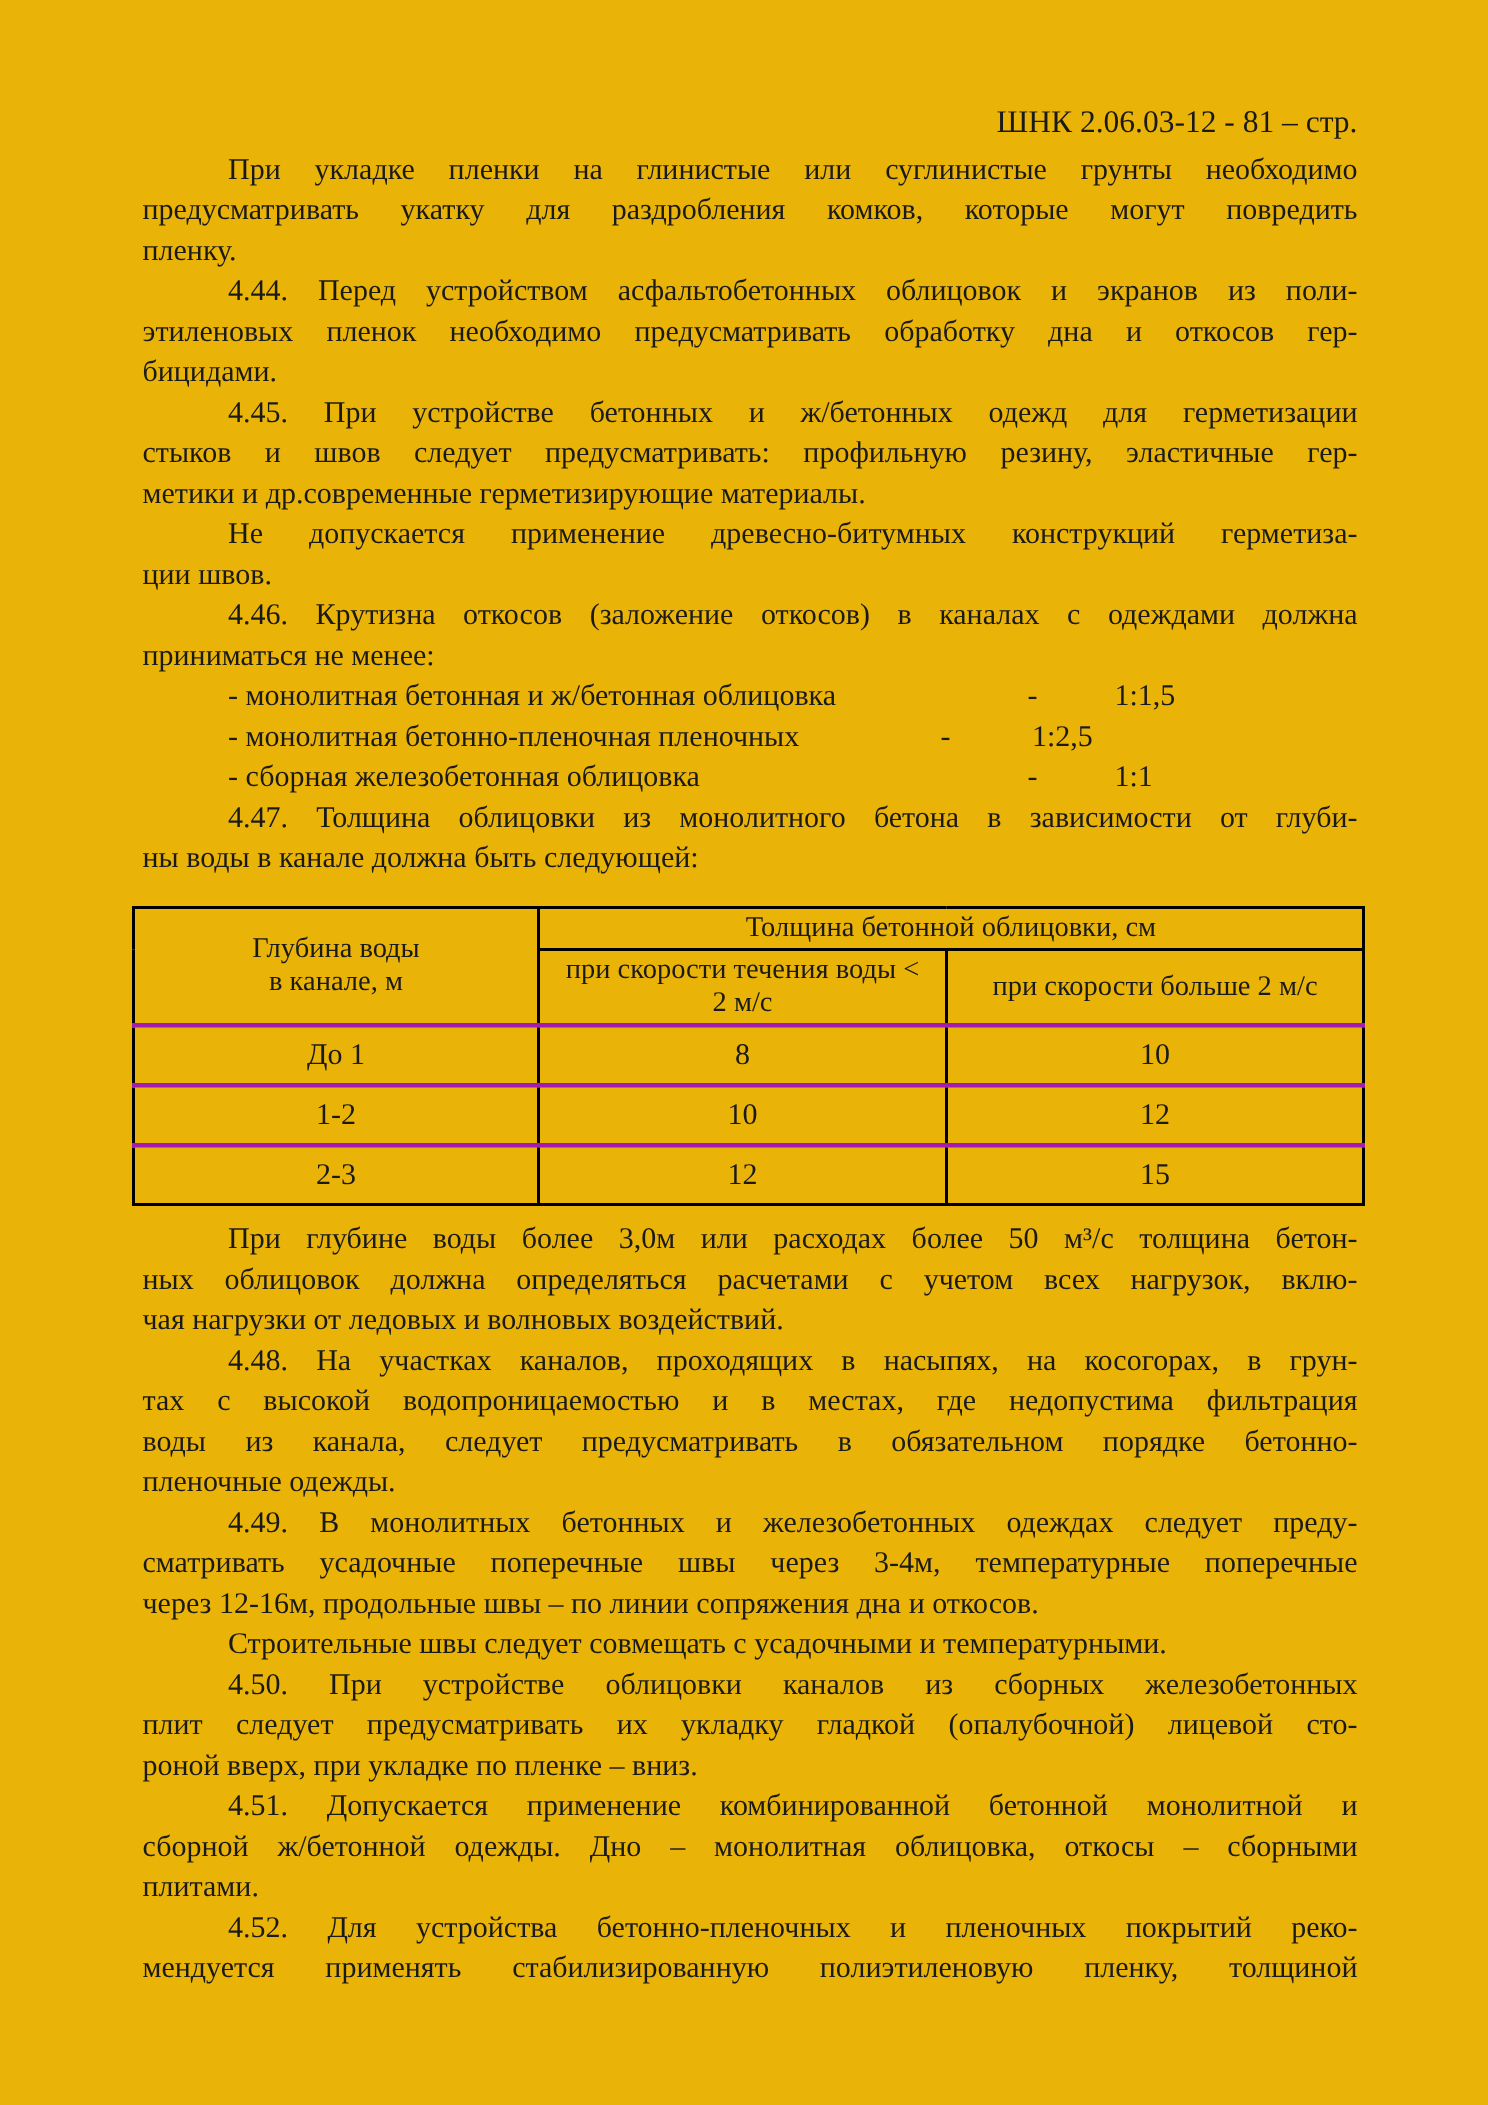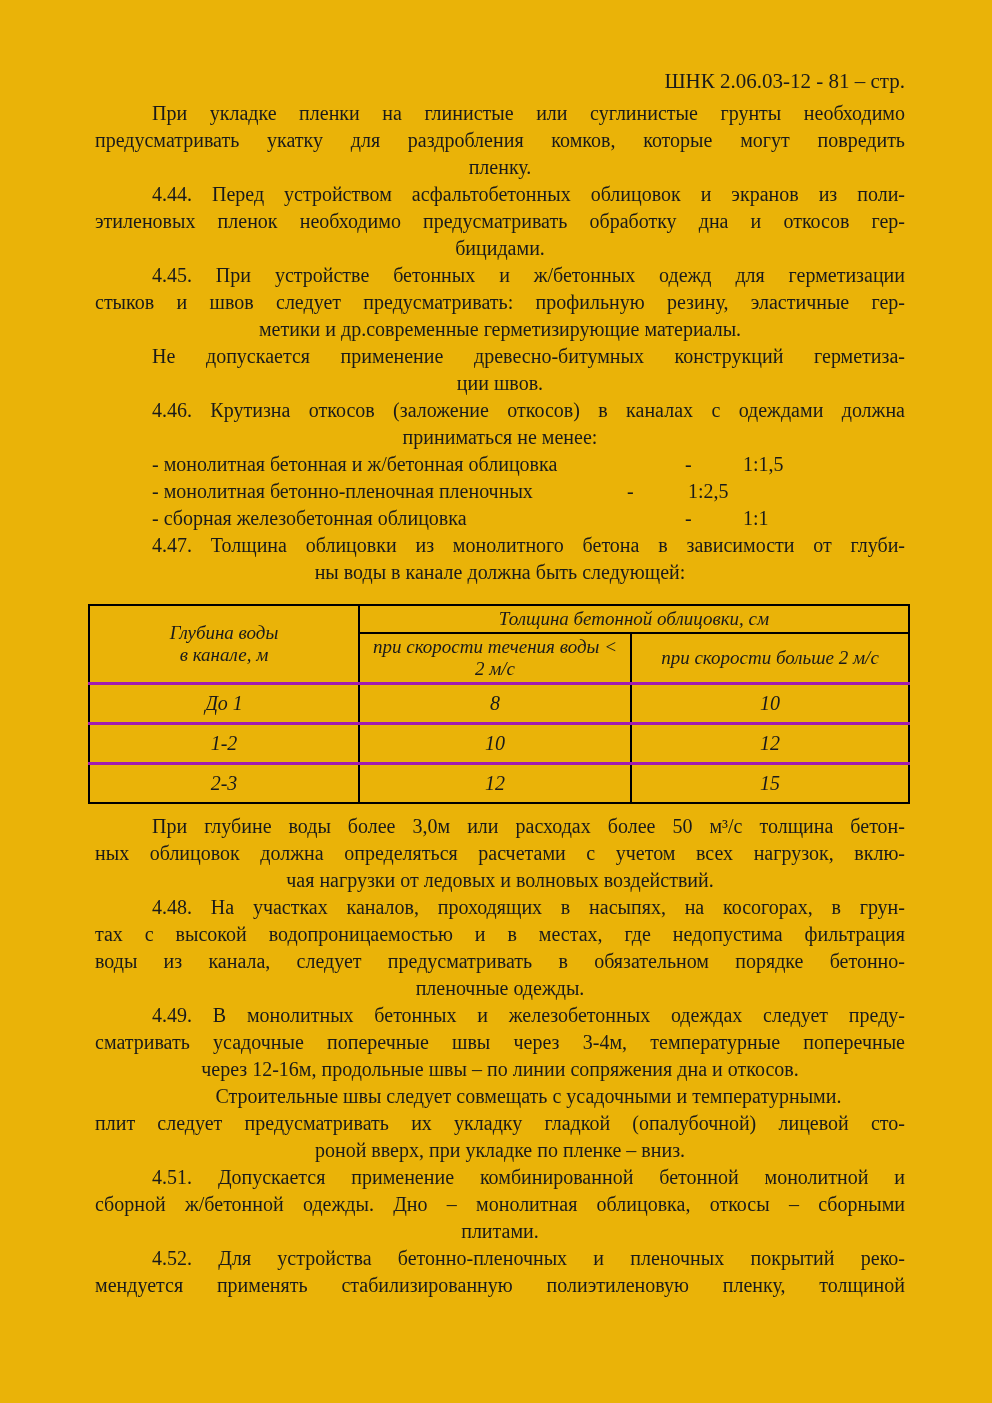--- a/index.html
+++ b/index.html
@@ -22,21 +22,21 @@
   .doc-header {
     text-align: right;
     font-size: 21px;
     line-height: 27px;
     margin-bottom: 5px;
     white-space: nowrap;
   }
   .ln {
     font-size: 20px;
     line-height: 27px;
-    text-align: center;
+    text-align: left;
   }
   .ln.j {
     text-align: justify;
     text-align-last: justify;
   }
   .ln.f { text-indent: 57px; }
   
   .li {
     position: relative;
     font-size: 20px;
@@ -47,21 +47,20 @@
   .li .val  { position: absolute; left: 648px; top: 0; }
   .li.mid .dash { left: 532px; }
   .li.mid .val  { left: 593px; }
   
   table.tbl {
     border-collapse: collapse;
     table-layout: fixed;
     width: 820px;
     margin: 18px 0 9px -7px;
     border: 2px solid #000;
-    font-style: italic;
   }
   table.tbl td {
     border: 2px solid #000;
     padding: 1px 4px;
     text-align: center;
     vertical-align: middle;
     overflow: hidden;
   }
   td.hc { font-size: 19px; line-height: 22px; }
   tr.hr1 td { height: 24px; }
@@ -187,20 +186,21 @@
       <div class="ln j f">4.49. В монолитных бетонных и железобетонных одеждах следует преду-</div>
       <div class="ln j">сматривать усадочные поперечные швы через 3-4м, температурные поперечные</div>
       <div class="ln">через 12-16м, продольные швы – по линии сопряжения дна и откосов.</div>
     </div>
 
     <div>
       <div class="ln f">Строительные швы следует совмещать с усадочными и температурными.</div>
     </div>
 
     <div>
+      <div class="ln j f">4.50. При устройстве облицовки каналов из сборных железобетонных</div>
       <div class="ln j">плит следует предусматривать их укладку гладкой (опалубочной) лицевой сто-</div>
       <div class="ln">роной вверх, при укладке по пленке – вниз.</div>
     </div>
 
     <div>
       <div class="ln j f">4.51. Допускается применение комбинированной бетонной монолитной и</div>
       <div class="ln j">сборной ж/бетонной одежды. Дно – монолитная облицовка, откосы – сборными</div>
       <div class="ln">плитами.</div>
     </div>
 

